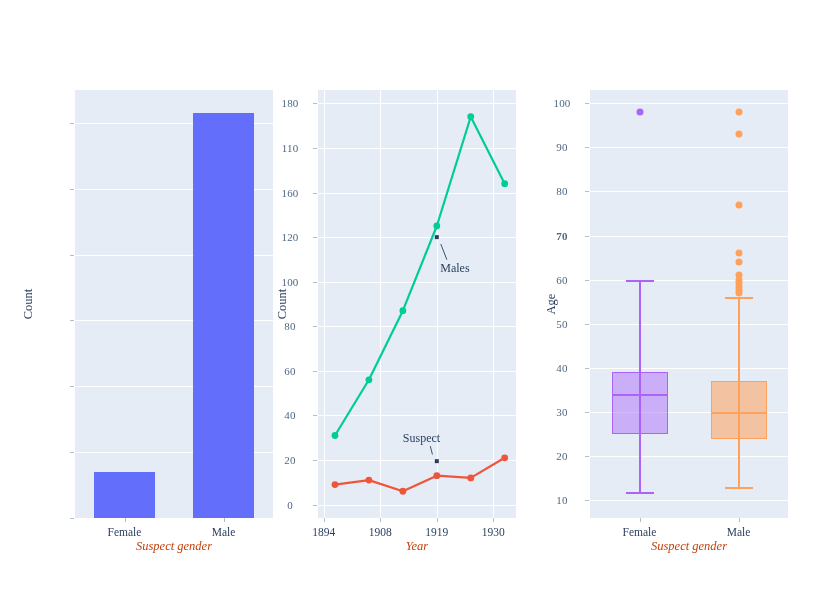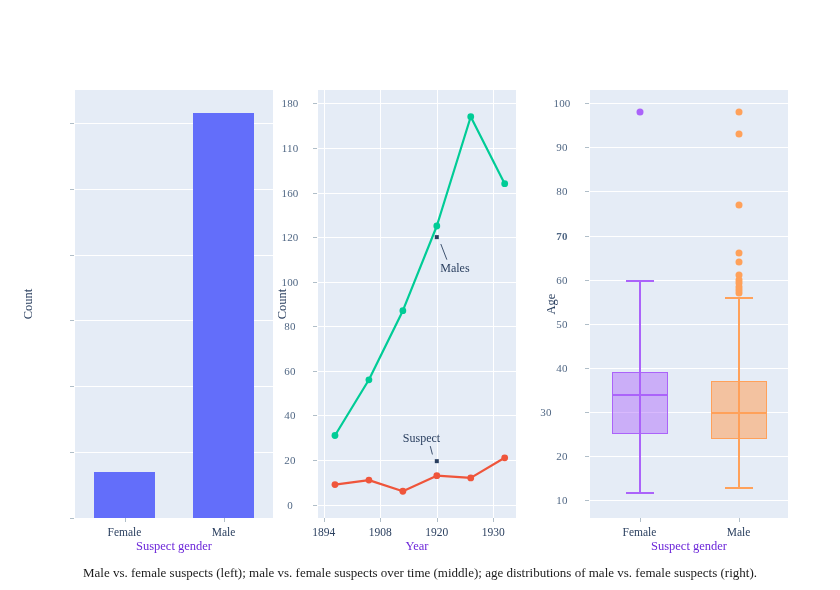--- a/index.html
+++ b/index.html
@@ -65,22 +65,23 @@
   }
   .xtickmark {
     position: absolute;
     width: 1px; height: 4px;
     background: #B0BEC8;
   }
   .axis-title-x {
     position: absolute;
     transform: translateX(-50%);
     font-size: 12.5px;
-    color: #6d28d9;
-    white-space: nowrap;
+    color: #c2410c;
+    white-space: nowrap;
+    font-style: italic;
   }
   .axis-title-y {
     position: absolute;
     transform-origin: 50% 50%;
     font-size: 12.5px;
     color: #2a3f5f;
     white-space: nowrap;
   }
   .rot-y { transform: translate(-50%,-50%) rotate(-90deg); }
 
@@ -216,21 +217,21 @@
     <div id="mid-annots">
         <div class="annot-label" style="left:164.90285714285739px;top:268.3333333333333px;">Males</div>
         <div class="annot-label" style="left:131.52571428571403px;top:437.75px;">Suspect</div>
       </div>
     <div id="mid-xticks">
         <div class="xtickmark" style="left:33.65714285714286px;top:518px;"></div>
         <div class="xtick" style="left:33.65714285714286px;top:526px;">1894</div>
         <div class="xtickmark" style="left:90.22857142857143px;top:518px;"></div>
         <div class="xtick" style="left:90.22857142857143px;top:526px;">1908</div>
         <div class="xtickmark" style="left:146.8px;top:518px;"></div>
-        <div class="xtick" style="left:146.8px;top:526px;">1920</div>
+        <div class="xtick" style="left:146.8px;top:526px;">1919</div>
         <div class="xtickmark" style="left:203.37142857142857px;top:518px;"></div>
         <div class="xtick" style="left:203.37142857142857px;top:526px;">1930</div>
       </div>
     <div class="axis-title-y rot-y" style="left:-8px; top:304px;">Count</div>
     <div class="axis-title-x" style="left:127px; top:539px;">Year</div>
   </div>
 
   <div class="panel" id="panel-right" style="left:535px; width:305px;">
     <div class="plotarea" style="left:55px; top:90px; width:198px; height:428px;"></div>
     <div id="right-grid">
@@ -243,21 +244,21 @@
         <div class="gridline" style="left:55px;width:198px;top:235.6082474226804px;"></div>
         <div class="gridline" style="left:55px;width:198px;top:191.48453608247422px;"></div>
         <div class="gridline" style="left:55px;width:198px;top:147.36082474226805px;"></div>
         <div class="gridline" style="left:55px;width:198px;top:103.23711340206188px;"></div>
       </div>
     <div id="right-yticks">
         <div class="ytick" style="right:258px;top:500.35051546391753px;width:40px;">10</div>
         <div class="ytickmark" style="left:50px;top:500.35051546391753px;"></div>
         <div class="ytick" style="right:258px;top:456.22680412371136px;width:40px;">20</div>
         <div class="ytickmark" style="left:50px;top:456.22680412371136px;"></div>
-        <div class="ytick" style="right:274px;top:412.10309278350513px;width:40px;">30</div>
+        <div class="ytick" style="right:258px;top:412.10309278350513px;width:40px;">30</div>
         <div class="ytickmark" style="left:50px;top:412.10309278350513px;"></div>
         <div class="ytick" style="right:258px;top:367.97938144329896px;width:40px;">40</div>
         <div class="ytickmark" style="left:50px;top:367.97938144329896px;"></div>
         <div class="ytick" style="right:258px;top:323.8556701030928px;width:40px;">50</div>
         <div class="ytickmark" style="left:50px;top:323.8556701030928px;"></div>
         <div class="ytick" style="right:258px;top:279.7319587628866px;width:40px;">60</div>
         <div class="ytickmark" style="left:50px;top:279.7319587628866px;"></div>
         <div class="ytick" style="right:258px;top:235.6082474226804px;width:40px;font-weight:bold;">70</div>
         <div class="ytickmark" style="left:50px;top:235.6082474226804px;"></div>
         <div class="ytick" style="right:258px;top:191.48453608247422px;width:40px;">80</div>
@@ -302,15 +303,14 @@
     <div id="right-xticks">
         <div class="xtickmark" style="left:104.5px;top:518px;"></div>
         <div class="xtick" style="left:104.5px;top:526px;">Female</div>
         <div class="xtickmark" style="left:203.5px;top:518px;"></div>
         <div class="xtick" style="left:203.5px;top:526px;">Male</div>
       </div>
     <div class="axis-title-y rot-y" style="left:16px; top:304px;">Age</div>
     <div class="axis-title-x" style="left:154px; top:539px;">Suspect gender</div>
   </div>
 
-  <div class="caption" style="top:565px;">Male vs. female suspects (left); male vs. female suspects over time (middle); age distributions of male vs. female suspects (right).</div>
 
 </div>
 
 </body></html>

